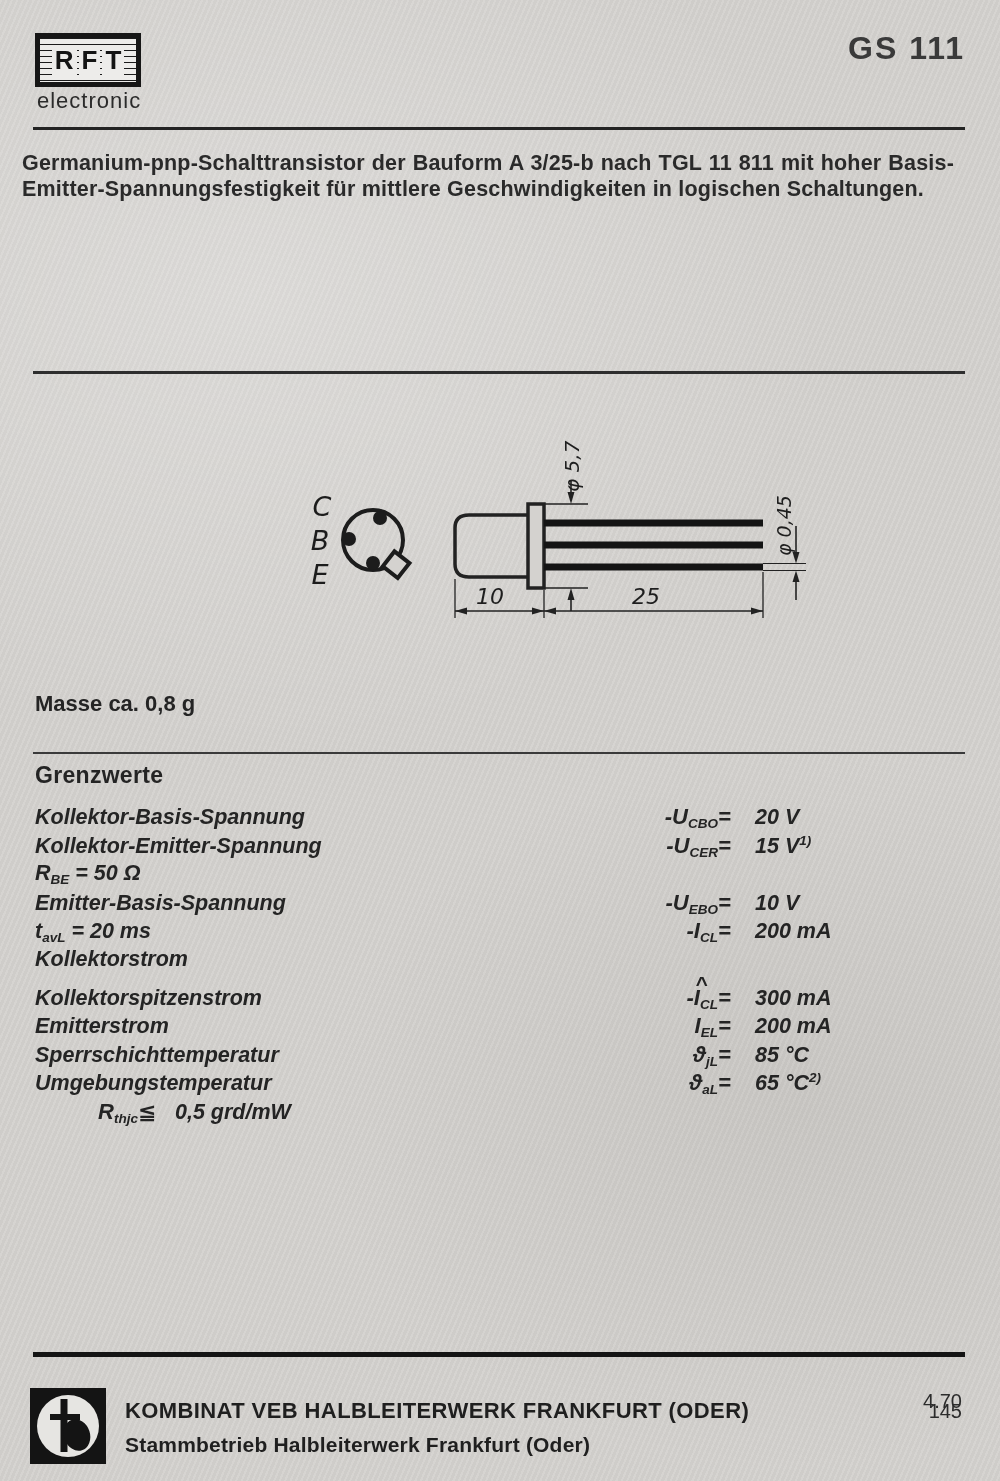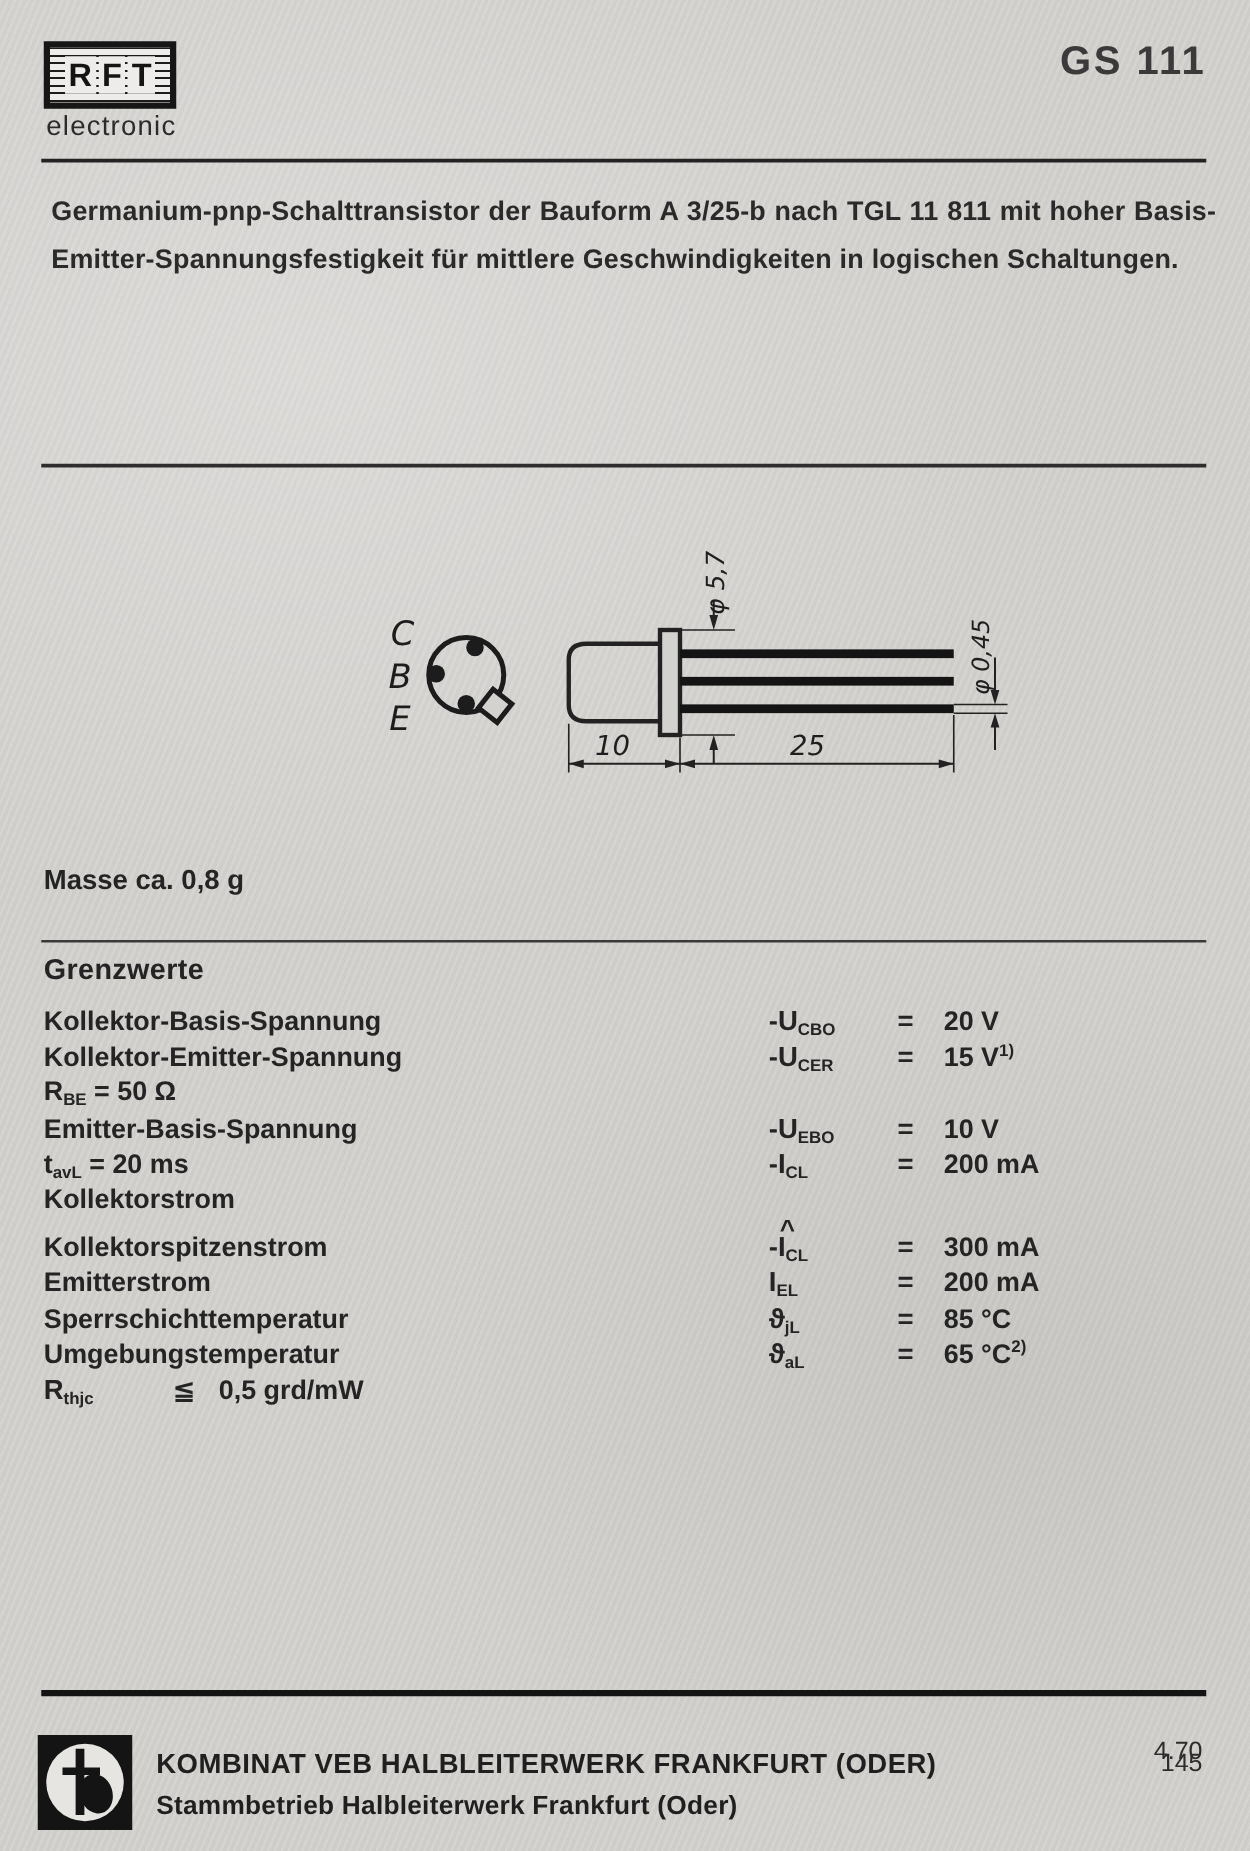--- a/index.html
+++ b/index.html
@@ -19,33 +19,33 @@
   
   .rft-box{left:35px;top:33px;width:106px;height:54px;background:#161616;padding:5px;box-sizing:border-box;}
   .rft-inner{width:100%;height:100%;background-color:#edecea;
     background-image:repeating-linear-gradient(180deg,#1b1b1b 0 1.4px,transparent 1.4px 6px);
     display:flex;align-items:center;justify-content:center;}
   .rft-inner span{font-weight:bold;font-size:26px;line-height:1;color:#141414;background:#edecea;padding:2px 3px;margin:0 1px;letter-spacing:0;}
   .brand-sub{left:37px;top:88px;font-size:22px;letter-spacing:1px;color:#2b2b2b;}
   .part-number{right:35px;top:30px;font-size:32px;font-weight:bold;letter-spacing:2px;color:#3a3a3a;}
 
   
-  .description{left:41px;top:150px;width:932px;font-size:21.5px;font-weight:bold;
-    line-height:38px;text-align:justify;color:#2a2a2a;letter-spacing:0.2px;}
+  .description{left:22px;top:150px;width:932px;font-size:21.5px;font-weight:bold;
+    line-height:26px;text-align:justify;color:#2a2a2a;letter-spacing:0.2px;}
 
   
   .mass-note{left:35px;top:691px;font-size:22px;font-weight:bold;}
   .limits-title{left:35px;top:762px;font-size:23px;font-weight:bold;letter-spacing:0.3px;}
 
   
   .limits{left:35px;top:804px;width:930px;}
-  .lrow{display:flex;align-items:baseline;height:28.6px;font-weight:bold;}
+  .lrow{display:flex;align-items:baseline;height:28.6px;font-weight:bold;font-style:italic;}
   .lrow.gap-top{margin-top:9px;}
   .lbl{width:580px;font-size:21.5px;white-space:pre;}
-  .sym{width:103px;font-size:22px;position:relative;}
+  .sym{width:103px;font-size:22px;position:relative;text-align:right;}
   .rel{width:37px;font-size:22px;}
   .val{flex:1;font-size:21.5px;white-space:pre;}
   .sub{font-size:13.5px;position:relative;top:4px;}
   .sup{font-size:13.5px;vertical-align:super;line-height:0;}
   .hat-wrap{position:relative;display:inline-block;}
   .hat-mark{position:absolute;left:0.42em;top:-0.62em;font-size:0.95em;font-weight:bold;}
 
   
   .footer-rule{top:1352px;height:5px;background:#141414;}
   .footer-logo{left:30px;top:1388px;}

